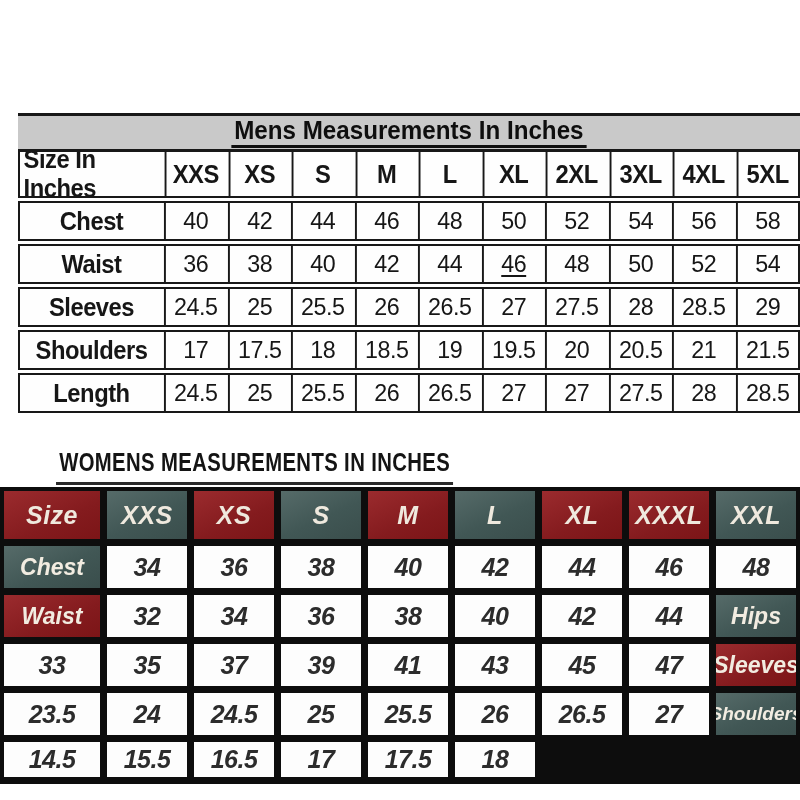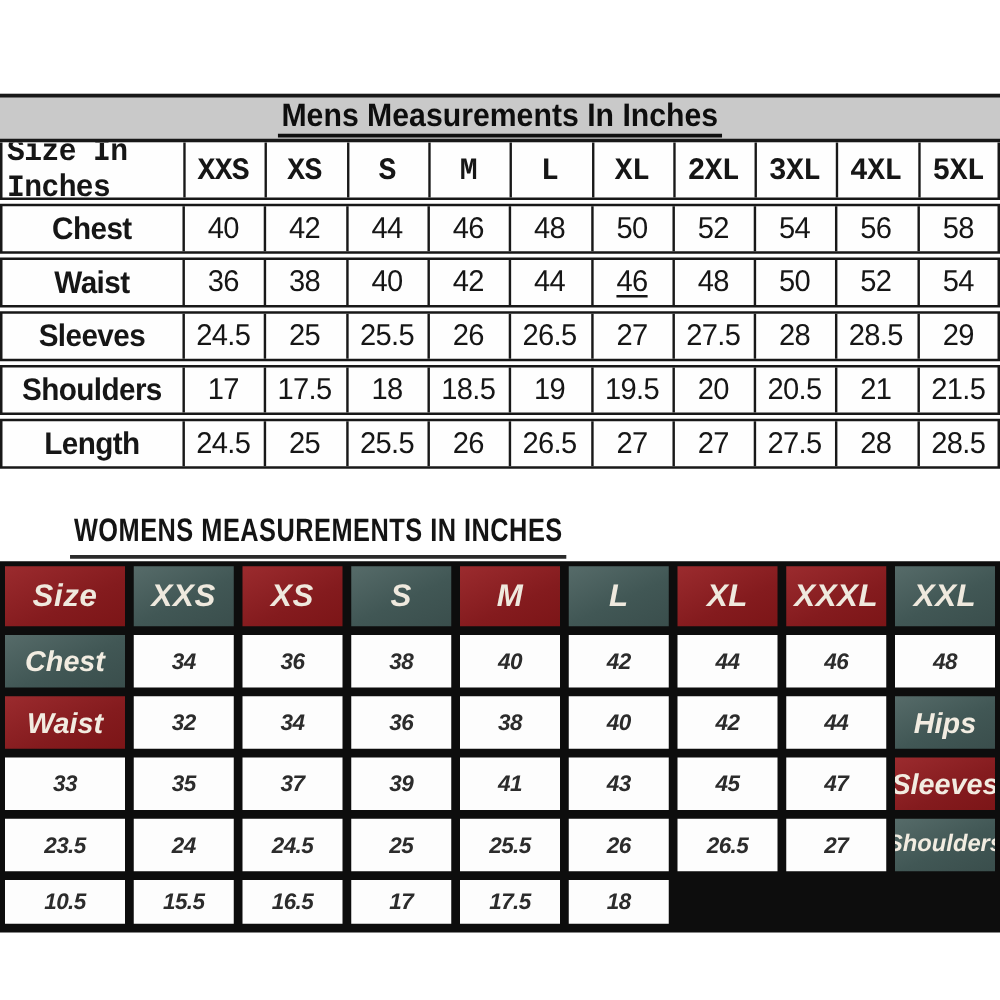--- a/index.html
+++ b/index.html
@@ -1,20 +1,20 @@
 <!DOCTYPE html>
 <html><head>
 <meta charset="utf-8">
 <style>
   html,body{margin:0;padding:0;background:#ffffff;}
   body{width:800px;height:800px;font-family:"Liberation Sans", sans-serif;overflow:hidden;}
   .canvas{position:relative;width:800px;height:800px;background:#ffffff;}
 
   
-  .mens{margin-top:75px;}
+  .mens{margin-top:113px;padding-left:18px;}
   .mens-band{
     background:#c9c9c9;
     border-top:3px solid #181818;
     border-bottom:3px solid #181818;
     height:33px;
     display:flex;align-items:center;justify-content:center;
   }
   .mens-title{
     display:inline-block;
     font-weight:bold;font-size:26px;color:#0e0e0e;
@@ -25,21 +25,21 @@
     white-space:nowrap;
   }
   .m-row{
     display:grid;
     grid-template-columns:143px repeat(10,1fr);
     border:2px solid #181818;
     background:#fefefe;
     margin-top:3px;
     box-sizing:border-box;
   }
-  .m-row.m-header{margin-top:0;border-top:none;height:46px;font-family:Liberation Mono, monospace;}
+  .m-row.m-header{margin-top:0;border-top:none;height:46px;}
   .m-row{height:40px;}
   .m-cell{
     display:flex;align-items:center;justify-content:center;
     border-left:2px solid #181818;
     color:#161616;
     letter-spacing:-0.5px;
     overflow:hidden;
   }
   .m-cell.m-first{border-left:none;}
   .m-head,.m-label{font-weight:bold;font-size:25px;transform:scaleX(0.95);}
@@ -67,21 +67,21 @@
     padding:4px 4px 7px 4px;
     box-sizing:border-box;
     font-style:italic;
   }
   .w-cell{display:flex;align-items:center;justify-content:center;overflow:hidden;}
   .w-red{background:linear-gradient(155deg,#9b2b2e 0%,#841b1e 60%,#7c1517 100%);}
   .w-teal{background:linear-gradient(155deg,#566b69 0%,#415755 55%,#3a4e4c 100%);}
   .w-head{color:#efe9de;font-weight:bold;font-size:25px;letter-spacing:0.5px;}
   .w-label{color:#f2ece1;font-weight:bold;font-size:23px;}
   .w-label.w-small{font-size:19px;}
-  .w-val{background:#fdfdfd;color:#2c2c2c;font-weight:bold;font-size:18px;letter-spacing:-0.5px;text-align:right;}
+  .w-val{background:#fdfdfd;color:#2c2c2c;font-weight:bold;font-size:25px;letter-spacing:-0.5px;text-align:right;}
 </style>
 </head>
 <body>
 
 <div class="canvas">
 
   <section class="mens">
     <div class="mens-band">
       <span class="mens-title">Mens Measurements In Inches</span>
     </div>
@@ -210,21 +210,21 @@
         <div class="w-cell w-label w-red">Sleeves</div>
         <div class="w-cell w-val">23.5</div>
         <div class="w-cell w-val">24</div>
         <div class="w-cell w-val">24.5</div>
         <div class="w-cell w-val">25</div>
         <div class="w-cell w-val">25.5</div>
         <div class="w-cell w-val">26</div>
         <div class="w-cell w-val">26.5</div>
         <div class="w-cell w-val">27</div>
         <div class="w-cell w-label w-teal w-small">Shoulders</div>
-        <div class="w-cell w-val">10.5</div>
+        <div class="w-cell w-val">14.5</div>
         <div class="w-cell w-val">15.5</div>
         <div class="w-cell w-val">16.5</div>
         <div class="w-cell w-val">17</div>
         <div class="w-cell w-val">17.5</div>
         <div class="w-cell w-val">18</div>
       </div>
   </section>
 
 </div>
 

